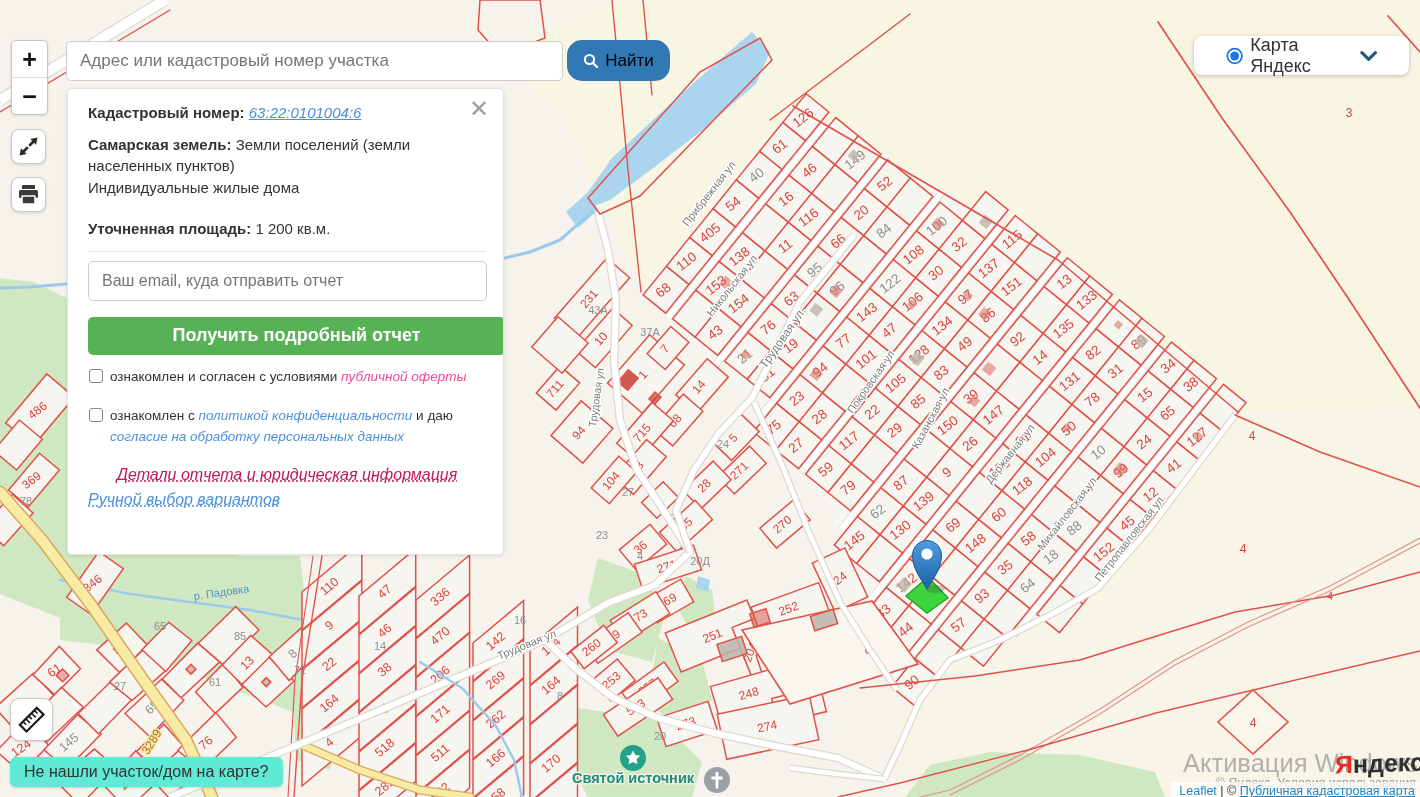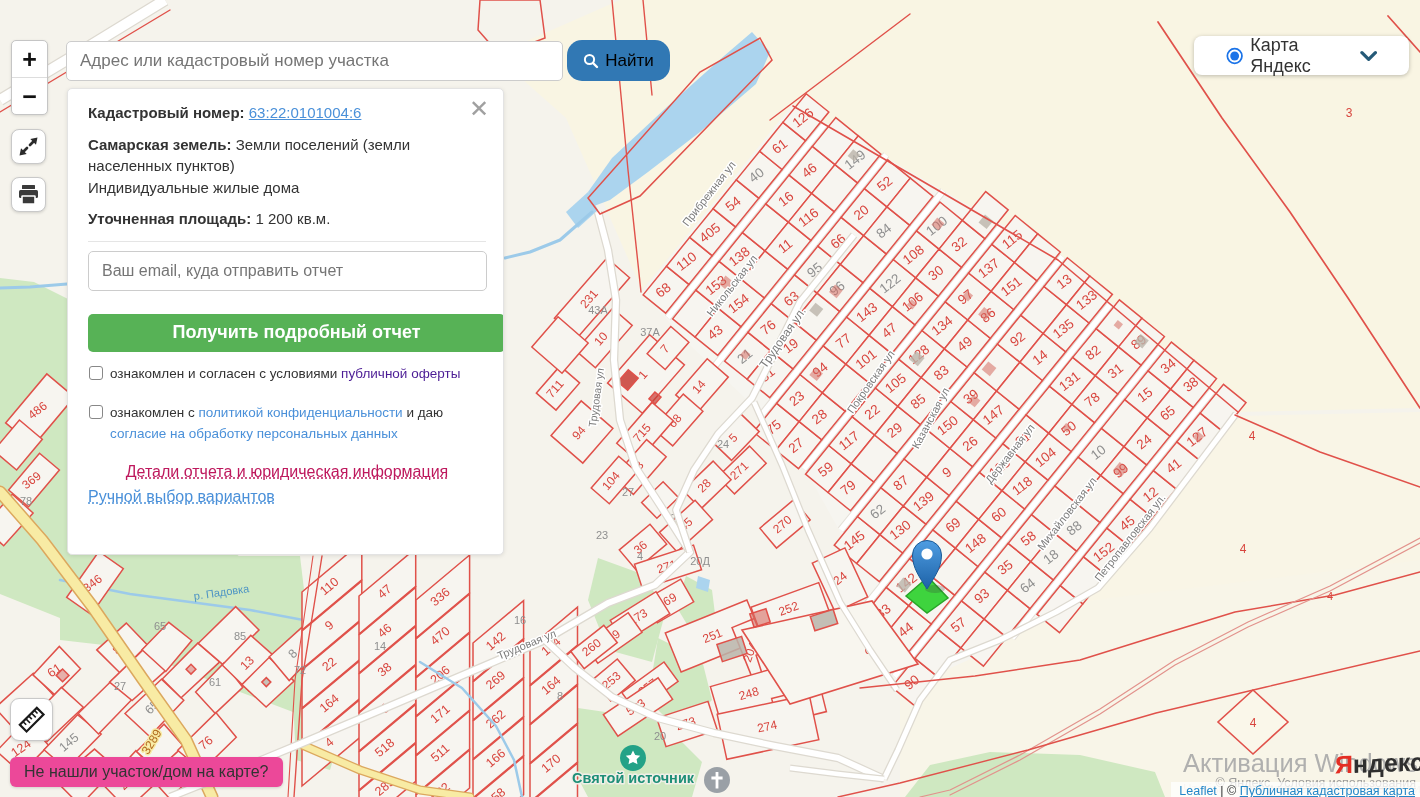--- a/index.html
+++ b/index.html
@@ -1,18 +1,18 @@
 <!DOCTYPE html>
 <html><head><meta charset="utf-8">
 <style>
 * { margin:0; padding:0; box-sizing:border-box; }
 body { font-family:"Liberation Sans", sans-serif; width:1420px; height:797px; overflow:hidden; position:relative; background:#f5f3ec; }
 .abs { position:absolute; }
 .btnw { background:#fff; border:1px solid #c9c9c9; border-radius:8px; box-shadow:0 1px 3px rgba(0,0,0,0.15); }
-a { color:#4a90d9; text-decoration:underline; }
+a { color:#4a90d9; text-decoration:underline;font-style:italic; }
 </style></head>
 <body>
 <svg width="1420" height="797" viewBox="0 0 1420 797" style="position:absolute;top:0;left:0">
     <rect width="1420" height="797" fill="#f5f3ec"></rect>
     <path d="M495,55 L620,0 L1420,0 L1420,408 L1238,412 L1056,260 L793,106 L642,290 L566,118Z" fill="#f9f5e3"></path>
     <path d="M1238,416 L1420,412 L1420,612 L1300,662 L1245,700 L1150,648 L1062,602 L1100,582Z" fill="#f9f5e6"></path>
     <path d="M900,690 L1062,604 L1420,560 L1420,797 L900,797Z" fill="#f8f5e8"></path>
     <path d="M0,278 L34,282 L70,300 L96,345 L128,430 L175,505 L250,565 L330,610 L405,642 L428,668 L432,715 L400,742 L330,726 L240,692 L150,657 L70,622 L0,594Z" fill="#cfe8c1"></path>
     <path d="M60,556 L300,556 L310,640 L130,648 L60,640Z" fill="#cfe8c1"></path>
     <path d="M290,640 L335,660 L345,720 L330,770 L296,760Z" fill="#cfe8c1"></path>
@@ -609,27 +609,27 @@
       <circle cx="6.5" cy="6.5" r="4.6" fill="none" stroke="#fff" stroke-width="2"></circle>
       <line x1="10" y1="10" x2="14" y2="14" stroke="#fff" stroke-width="2.4" stroke-linecap="round"></line>
     </svg>
   Найти
 </div>
 
 <div class="abs" style="left:67px;top:88px;width:437px;height:467px;background:#fff;border:1px solid #e3e3e3;border-radius:5px;box-shadow:0 1px 4px rgba(0,0,0,0.1);padding:13px 17px 0 20px;font-size:15px;color:#333;line-height:21.5px;overflow:hidden">
   <div class="abs" style="right:14px;top:8px;font-size:24px;color:#a0a0a0;line-height:1">✕</div>
   <div><b>Кадастровый номер:</b> <a href="#">63:22:0101004:6</a></div>
   <div style="margin-top:10px"><b>Самарская земель:</b> Земли поселений (земли населенных пунктов)<br>Индивидуальные жилые дома</div>
-  <div style="margin-top:10px"><b>Уточненная площадь:</b> 1 200 кв.м.</div>
+  <div style="margin-top:20px"><b>Уточненная площадь:</b> 1 200 кв.м.</div>
   <div style="border-top:1px solid #e5e5e5;margin:11px 0 0 0"></div>
   <input style="margin-top: 9px; width: 399px; height: 40px; border: 1px solid rgb(204, 204, 204); border-radius: 5px; padding: 0px 13px; font-size: 16px; font-family: &quot;Liberation Sans&quot;, sans-serif; color: rgb(51, 51, 51);" placeholder="Ваш email, куда отправить отчет">
-  <div style="margin-top:23px;width:417px;height:38px;background:#57b256;border-radius:5px;color:#fff;font-size:18px;font-weight:bold;display:flex;align-items:center;justify-content:center">Получить подробный отчет</div>
+  <div style="margin-top:16px;width:417px;height:38px;background:#57b256;border-radius:5px;color:#fff;font-size:18px;font-weight:bold;display:flex;align-items:center;justify-content:center">Получить подробный отчет</div>
   <div style="margin-top:11px;font-size:13.5px;display:flex;align-items:flex-start;line-height:21px">
       <span style="width:14px;height:14px;border:1.5px solid #888;border-radius:3px;display:inline-block;margin:3px 7px 0 1px;flex:none"></span>
-      <span>ознакомлен и согласен с условиями <a href="#" style="text-decoration:none;color:#4c1d95">публичной оферты</a></span>
+      <span>ознакомлен и согласен с условиями <a href="#" style="text-decoration:none;color:#ec4899">публичной оферты</a></span>
     </div>
   <div style="margin-top:18px;font-size:13.5px;display:flex;align-items:flex-start;line-height:21px">
       <span style="width:14px;height:14px;border:1.5px solid #888;border-radius:3px;display:inline-block;margin:3px 7px 0 1px;flex:none"></span>
       <span>ознакомлен с <a href="#" style="text-decoration:none;color:#4a90d9">политикой конфиденциальности</a> и даю <a href="#" style="text-decoration:none;color:#4a90d9">согласие на обработку персональных данных</a></span>
     </div>
   <div style="margin-top:17px;text-align:center;font-size:16px"><a href="#" style="color:#be185d;text-decoration-style:dotted">Детали отчета и юридическая информация</a></div>
   <div style="margin-top:4px;text-align:left;font-size:16px"><a href="#" style="color:#4a90d9;text-decoration-style:dotted">Ручной выбор вариантов</a></div>
 </div>
 
 <div class="abs" style="left:1194px;top:36px;width:215px;height:39px;background:#fff;border-radius:8px;box-shadow:0 1px 4px rgba(0,0,0,0.25);display:flex;align-items:center;padding:0 32px">
@@ -649,17 +649,17 @@
         <rect x="8.5" y="16" width="24" height="9.5" fill="#fff" stroke="#1a1a1a" stroke-width="2.2"></rect>
         <line x1="13" y1="16.5" x2="13" y2="20.5" stroke="#1a1a1a" stroke-width="1.6"></line>
         <line x1="17" y1="16.5" x2="17" y2="22" stroke="#1a1a1a" stroke-width="1.6"></line>
         <line x1="21" y1="16.5" x2="21" y2="20.5" stroke="#1a1a1a" stroke-width="1.6"></line>
         <line x1="25" y1="16.5" x2="25" y2="22" stroke="#1a1a1a" stroke-width="1.6"></line>
         <line x1="29" y1="16.5" x2="29" y2="20.5" stroke="#1a1a1a" stroke-width="1.6"></line>
       </g>
     </svg>
 </div>
 
-<div class="abs" style="left:10px;top:757px;height:30px;background:#ec4899;border-radius:6px;box-shadow:0 1px 3px rgba(0,0,0,0.15);display:flex;align-items:center;padding:8px 14px;font-size:16px;color:#333">Не нашли участок/дом на карте?</div>
+<div class="abs" style="left:10px;top:757px;height:30px;background:#5eead4;border-radius:6px;box-shadow:0 1px 3px rgba(0,0,0,0.15);display:flex;align-items:center;padding:8px 14px;font-size:16px;color:#333">Не нашли участок/дом на карте?</div>
 
 <div class="abs" style="right:-4px;top:749px;font-size:25px;font-weight:bold;color:#2f2f2f;transform:skewY(-2deg)"><span style="color:#e42e24">Я</span>ндекс</div>
 <div class="abs" style="right:4px;top:776px;font-size:12.5px;color:#9b9b9b">© Яндекс, <span style="text-decoration:underline">Условия использования</span></div>
 <div class="abs" style="right:0;top:782px;background:rgba(255,255,255,0.75);padding:2px 5px 3px 8px;font-size:12.5px;color:#333"><span style="color:#2286c8;">Leaflet</span> | © <span style="color:#2286c8;text-decoration:underline">Публичная кадастровая карта</span></div>
 
 </body></html>

